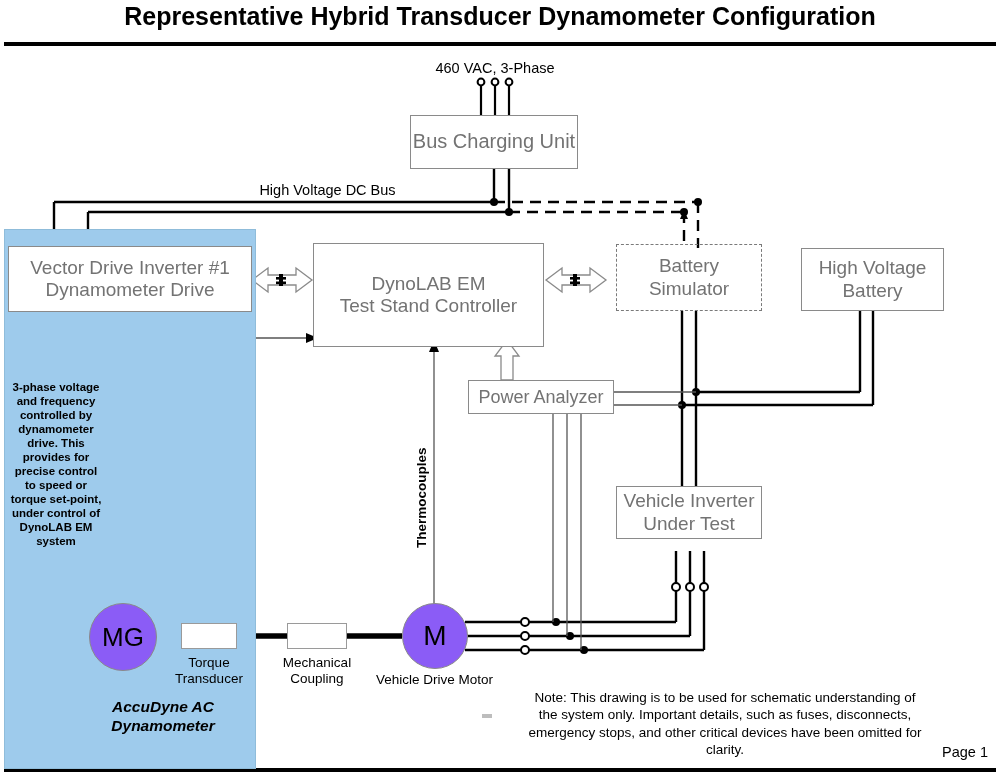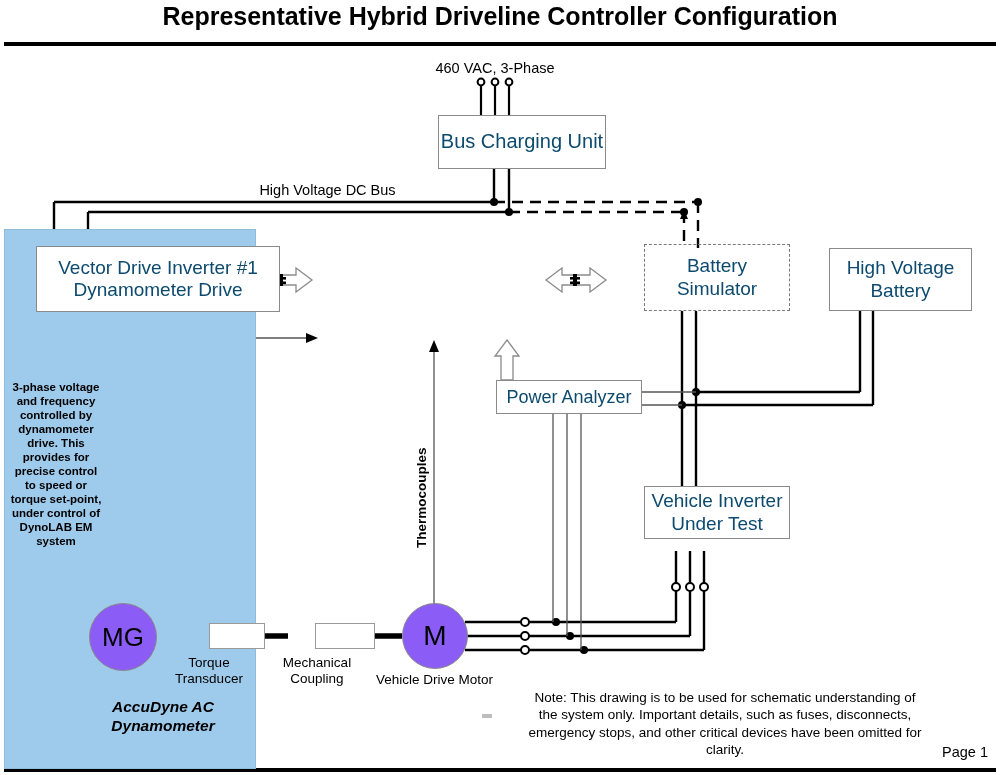--- a/index.html
+++ b/index.html
@@ -15,21 +15,21 @@
     position:absolute;left:0;top:2px;width:1000px;text-align:center;
     font-size:25px;font-weight:bold;color:#000;letter-spacing:0px;
   }
   .rule{position:absolute;left:4px;width:992px;height:4px;background:#000;}
   #rule-top{top:42px;}
   #rule-bottom{top:768px;}
 
   .box{
     position:absolute;box-sizing:border-box;background:#ffffff;
     border:1px solid #8a8a8a;display:flex;align-items:center;
-    justify-content:center;text-align:center;color:#0c4a6e;line-height:1.16;margin-left:28px;
+    justify-content:center;text-align:center;color:#737373;line-height:1.16;
   }
   .box.dashed{border:1px dashed #7a7a7a;background:transparent;}
   .box.plain{border:1px solid #9a9a9a;}
   .bluepanel{
     position:absolute;background:#9ecbec;border:1px solid #8fbcda;
     box-sizing:border-box;
   }
   .circ{
     position:absolute;border:1px solid #8a8a8a;border-radius:50%;
     background:#8b5cf6;display:flex;align-items:center;justify-content:center;
@@ -50,21 +50,21 @@
   }
   .note{position:absolute;color:#000;text-align:center;line-height:1.28;}
   .page{position:absolute;color:#000;}
   .artifact{position:absolute;background:#bdbdbd;}
 </style>
 </head>
 <body>
 
 <div id="stage">
 
-  <div class="title">Representative Hybrid Driveline Controller Configuration</div>
+  <div class="title">Representative Hybrid Transducer Dynamometer Configuration</div>
   <div class="rule" id="rule-top"></div>
   <div class="rule" id="rule-bottom"></div>
 
   <svg class="layer" viewBox="0 0 1000 775">
     <g stroke="#000" fill="none" stroke-width="2.2">
 
       <line x1="481" y1="85" x2="481" y2="118"></line>
       <line x1="495" y1="85" x2="495" y2="118"></line>
       <line x1="509" y1="85" x2="509" y2="118"></line>
     </g>
@@ -222,20 +222,26 @@
     <span>Bus Charging Unit</span>
   </div>
 
   <div class="box" style="left:8px;top:246px;width:244px;height:66px;font-size:19px;">
     <span>
       <span>Vector Drive Inverter #1</span><br>
       <span>Dynamometer Drive</span>
     </span>
   </div>
 
+  <div class="box" style="left:313px;top:243px;width:231px;height:104px;font-size:19px;">
+    <span>
+      <span>DynoLAB EM</span><br>
+      <span>Test Stand Controller</span>
+    </span>
+  </div>
 
   <div class="box dashed" style="left:616px;top:244px;width:146px;height:67px;font-size:19px;">
     <span>
       <span>Battery</span><br>
       <span>Simulator</span>
     </span>
   </div>
 
   <div class="box" style="left:801px;top:248px;width:143px;height:63px;font-size:19px;">
     <span>

